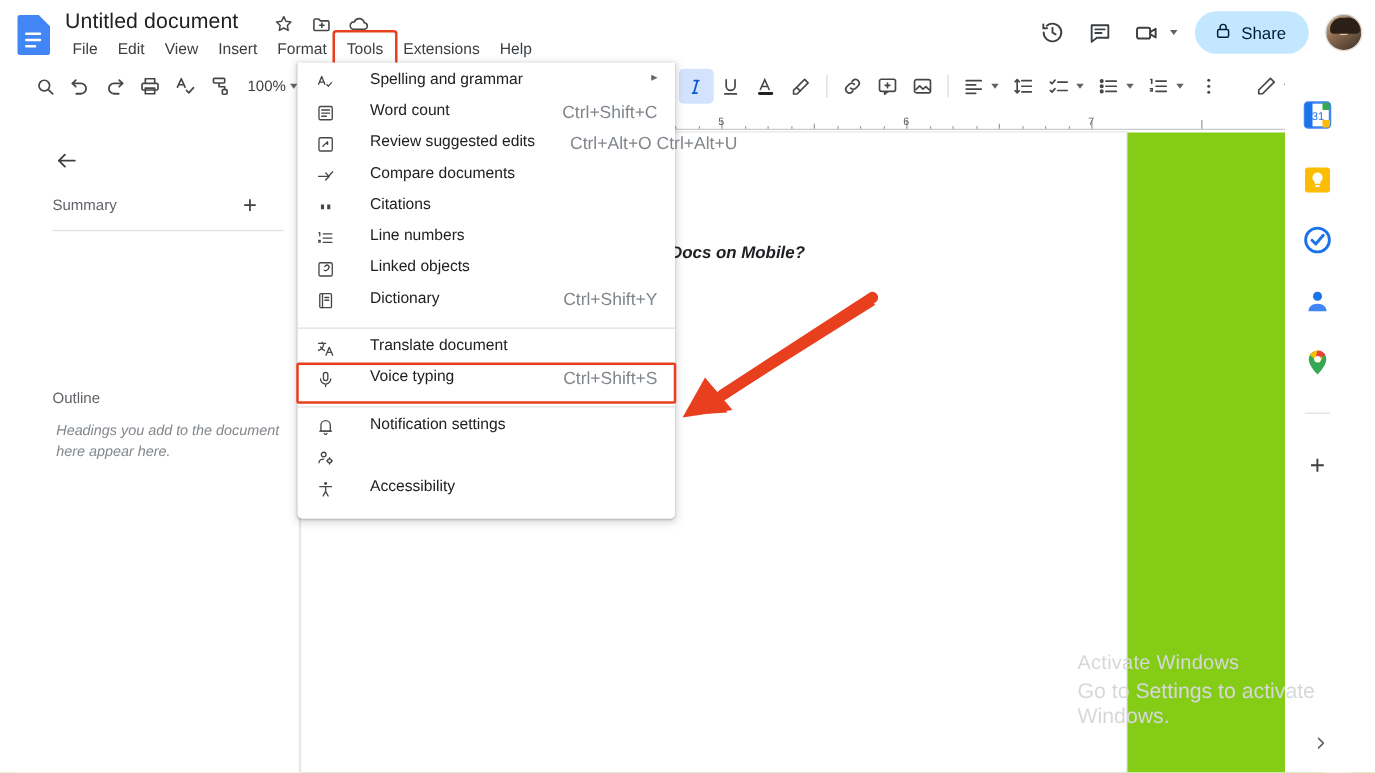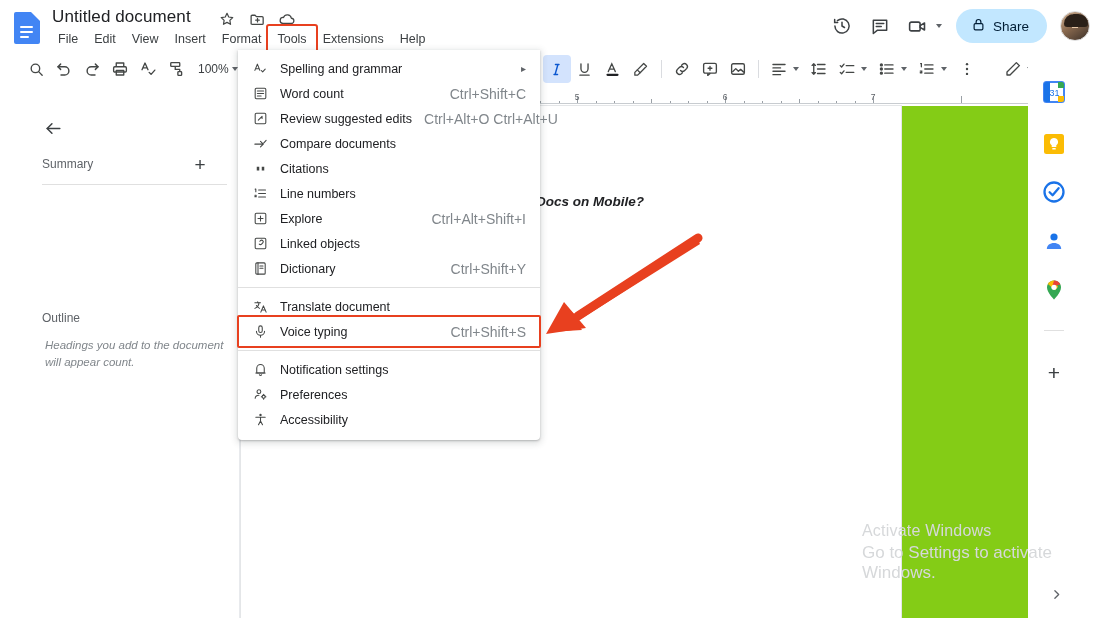--- a/index.html
+++ b/index.html
@@ -134,22 +134,22 @@
   .rb-expand { position:absolute; right:14px; bottom:14px; width:20px;height:20px; display:flex;align-items:center;justify-content:center; color:#5f6368; cursor:pointer; }
 
   
   .dropdown {
     position:absolute; left:238px; top:50px; width:302px;
     background:#ffffff; border-radius:0 0 4px 4px;
     box-shadow:0 2px 6px 2px rgba(60,64,67,.15), 0 1px 2px rgba(60,64,67,.3);
     padding:6px 0 8px 0; z-index:40;
   }
   .mrow {
-    position:relative; height:25px; display:flex; align-items:center;
-    padding:0 14px 0 12px; cursor:pointer; font-size:12.5px; color:#202124;
+    position:relative; height:25px; display:flex; align-items:flex-start;
+    padding:0 14px 0 12px; cursor:pointer; font-size:12.5px; color:#202124;gap:16px;
   }
   .mrow .mi {
     width:20px; height:18px; display:flex; align-items:center; justify-content:center;
     color:#444746; margin-right:10px; flex:0 0 auto;
   }
   .mrow .mlabel { flex:1 1 auto; white-space:nowrap; }
   .mrow .mshort { color:#80868b; font-size:14px; white-space:nowrap; margin-left:12px; }
   .mrow .marrow { color:#5f6368; font-size:10px; margin-left:10px; }
   .msep { height:1px; background:#e0e0e0; margin:6px 0; }
   .mrow.boxed::after {
@@ -445,21 +445,21 @@
           <path d="M20 12H4"></path>
           <path d="M10 6l-6 6 6 6"></path>
         </svg>
     </div>
     <div class="lp-summary-row">
       <span class="lp-label">Summary</span>
       <span class="lp-plus">+</span>
     </div>
     <div class="lp-divider"></div>
     <div class="lp-outline">Outline</div>
-    <div class="lp-hint">Headings you add to the document will appear count.</div>
+    <div class="lp-hint">Headings you add to the document here appear here.</div>
   </div>
 
   <div class="canvas">
     <div class="page">
       <div class="doc-text">Docs on Mobile?</div>
     </div>
     <div class="vscroll"></div>
   </div>
 
   <div class="rightbar">
@@ -562,30 +562,20 @@
             <path d="M9 6.5h11M9 12h11M9 17.5h11"></path>
             <path d="M3.5 5h1v4M3 17h2.2M3 14.8h2v2.2"></path>
           </svg>
          </span>
          <span class="mlabel">Line numbers</span>
       </div>
       <div class="mrow">
          <span class="mi">
            <svg width="15" height="15" viewBox="0 0 24 24" fill="none" stroke="currentColor" stroke-width="1.7" stroke-linecap="round" stroke-linejoin="round">
             <rect x="3.5" y="3.5" width="17" height="17" rx="2"></rect>
-            <path d="M12 8v8M8 12h8"></path>
-          </svg>
-         </span>
-         <span class="mlabel">Explore</span>
-        <span class="mshort">Ctrl+Alt+Shift+I</span>
-      </div>
-      <div class="mrow">
-         <span class="mi">
-           <svg width="15" height="15" viewBox="0 0 24 24" fill="none" stroke="currentColor" stroke-width="1.7" stroke-linecap="round" stroke-linejoin="round">
-            <rect x="3.5" y="3.5" width="17" height="17" rx="2"></rect>
             <path d="M10 13a2.6 2.6 0 003.7 0l1.9-1.9a2.6 2.6 0 10-3.7-3.7L11 8.4"></path>
           </svg>
          </span>
          <span class="mlabel">Linked objects</span>
       </div>
       <div class="mrow">
          <span class="mi">
            <svg width="15" height="15" viewBox="0 0 24 24" fill="none" stroke="currentColor" stroke-width="1.7" stroke-linecap="round" stroke-linejoin="round">
             <rect x="4.5" y="3" width="15" height="18" rx="1.6"></rect>
             <path d="M8 3v18M11 8h5M11 11.5h5"></path>
@@ -628,21 +618,20 @@
       </div>
       <div class="mrow">
          <span class="mi">
            <svg width="15" height="15" viewBox="0 0 24 24" fill="none" stroke="currentColor" stroke-width="1.7" stroke-linecap="round" stroke-linejoin="round">
             <circle cx="9.5" cy="7.5" r="3"></circle>
             <path d="M3.5 18c0-3 2.7-4.8 6-4.8"></path>
             <circle cx="17" cy="15.5" r="2.5"></circle>
             <path d="M17 11.5v1.3M17 18.2v1.3M13.3 15.5h1.3M19.4 15.5h1.3"></path>
           </svg>
          </span>
-         <span class="mlabel">Preferences</span>
       </div>
       <div class="mrow">
          <span class="mi">
            <svg width="15" height="15" viewBox="0 0 24 24" fill="none" stroke="currentColor" stroke-width="1.7" stroke-linecap="round" stroke-linejoin="round">
             <circle cx="12" cy="4.6" r="1.9" fill="currentColor" stroke="none"></circle>
             <path d="M4.5 8.5h15"></path>
             <path d="M12 8.5v6M12 14.5l-3.2 6M12 14.5l3.2 6"></path>
           </svg>
          </span>
          <span class="mlabel">Accessibility</span>

